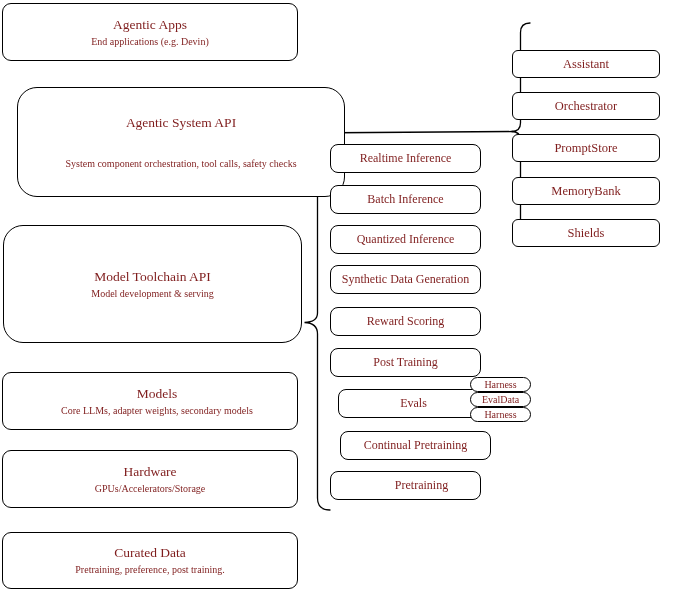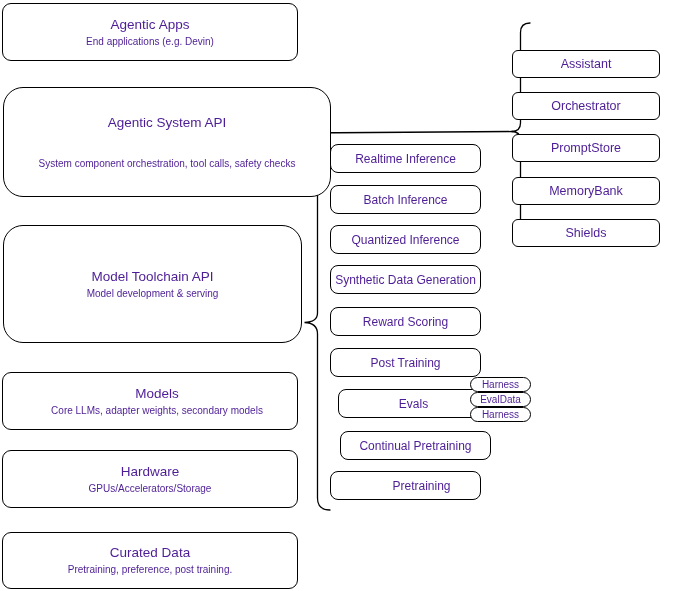--- a/index.html
+++ b/index.html
@@ -7,21 +7,22 @@
     padding: 0;
     background: #ffffff;
     font-family: "Liberation Sans", "DejaVu Sans", sans-serif;
   }
   .canvas {
     position: relative;
     width: 682px;
     height: 591px;
     background: #ffffff;
     overflow: hidden;
-    color: #4c1d95;
+    color: #7f1d1d;
+    font-family: Liberation Serif, serif;
   }
   .connectors {
     position: absolute;
     top: 0;
     left: 0;
     pointer-events: none;
   }
   .node {
     position: absolute;
     box-sizing: border-box;
@@ -87,21 +88,21 @@
     <path d="M 530 23 Q 520.5 23 520.5 32.5 L 520.5 123 Q 520.5 131.5 511.5 131.5 Q 520.5 131.5 520.5 140 L 520.5 229 Q 520.5 238.5 530 238.5" fill="none" stroke="#000000" stroke-width="1.3" stroke-linecap="round"></path>
 
     <path d="M 330 138 Q 317.5 138 317.5 150 L 317.5 313 Q 317.5 322 304.5 322.5 Q 317.5 323 317.5 334 L 317.5 498 Q 317.5 510 330 510" fill="none" stroke="#000000" stroke-width="1.3" stroke-linecap="round"></path>
   </svg>
 
   <div class="node layer-box small-r" style="left:2px; top:3px; width:296px; height:58px;">
     <div class="title">Agentic Apps</div>
     <div class="subtitle">End applications (e.g. Devin)</div>
   </div>
 
-  <div class="node layer-box big-r" style="left:3px; top:87px; width:328px; height:110px;gap:24px;">
+  <div class="node layer-box big-r" style="left:17px; top:87px; width:328px; height:110px;gap:24px;">
     <div class="title">Agentic System API</div>
     <div class="subtitle">System component orchestration, tool calls, safety checks</div>
   </div>
 
   <div class="node layer-box big-r" style="left:3px; top:225px; width:299px; height:118px;">
     <div class="title">Model Toolchain API</div>
     <div class="subtitle">Model development &amp; serving</div>
   </div>
 
   <div class="node layer-box small-r" style="left:2px; top:372px; width:296px; height:58px;padding-left:14px;">

